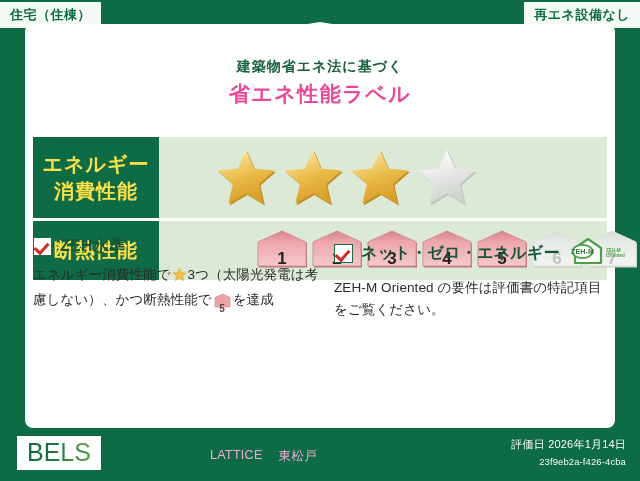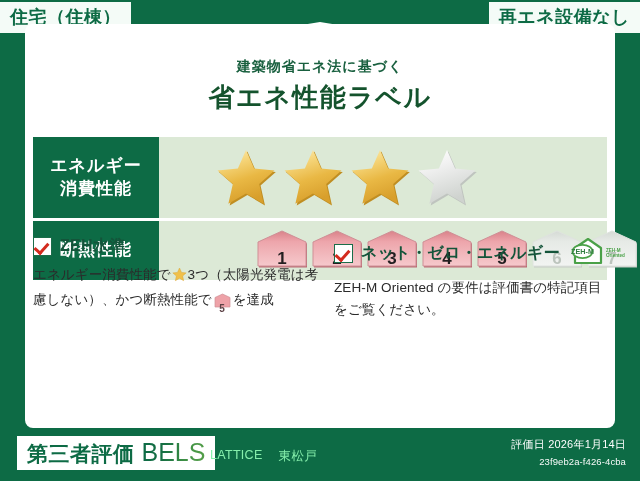--- a/index.html
+++ b/index.html
@@ -39,21 +39,21 @@
     height: 48px;
   }
   .roof svg { display: block; }
 
   .badge-top {
     position: absolute;
     top: 2px;
     background: #f4fbf7;
     color: #0d6b45;
     font-weight: bold;
-    font-size: 18px;
+    font-size: 13px;
     letter-spacing: 0.5px;
     padding: 6px 10px 7px 10px;
     line-height: 1;
     white-space: nowrap;
   }
   .badge-left { left: 0px; }
   .badge-right { right: 0px; }
 
   
   .body-white {
@@ -74,22 +74,22 @@
     text-align: center;
   }
   .title-sub {
     color: #19603f;
     font-size: 14px;
     font-weight: bold;
     letter-spacing: 1px;
     margin-bottom: 4px;
   }
   .title-main {
-    color: #14532d;
-    font-size: 26px;
+    color: #ec4899;
+    font-size: 21px;
     font-weight: bold;
     letter-spacing: 1.5px;
   }
 
   
   .perf-panel {
     position: absolute;
     left: 8px;
     top: 113px;
     width: 574px;
@@ -104,22 +104,22 @@
   .perf-row.row-insul { height: 59px; gap: 41px; }
   .row-divider {
     height: 3px;
     background: #ffffff;
     width: 100%;
   }
   .perf-label {
     width: 126px;
     flex: 0 0 126px;
     background: #0d6b45;
-    color: #ffffff;
-    font-size: 17px;
+    color: #fde047;
+    font-size: 20px;
     font-weight: bold;
     letter-spacing: 1px;
     display: flex;
     flex-direction: column;
     align-items: center;
     justify-content: center;
     line-height: 1.32;
     text-align: center;
   }
   .perf-value {
@@ -235,21 +235,21 @@
     letter-spacing: 0px;
     background: linear-gradient(100deg, #0c6b46 0%, #166f43 35%, #3f9145 70%, #57a04a 100%);
     -webkit-background-clip: text;
     background-clip: text;
     color: transparent;
   }
   .footer-sub {
     position: absolute;
     left: 210px;
     top: 20px;
-    color: #86efac;
+    color: #f9a8d4;
     font-size: 12.5px;
     letter-spacing: 0.3px;
     display: flex;
     gap: 16px;
     justify-content: flex-end;
   }
   .footer-right {
     position: absolute;
     right: 14px;
     top: 9px;
@@ -473,21 +473,20 @@
         </div>
         <div class="crit-body">ZEH-M Oriented の要件は評価書の特記項目をご覧ください。</div>
       </div>
 
     </div>
 
   </div>
 
   <div class="footer">
     <div class="bels-badge">
-      <span class="bels-jp">第三者評価</span>
       <span class="bels-en">BELS</span>
     </div>
     <div class="footer-sub">
       <span>LATTICE</span>
       <span>東松戸</span>
     </div>
     <div class="footer-right">
       <div class="eval-date">
         <span>評価日</span>
         <span>2026年1月14日</span>

